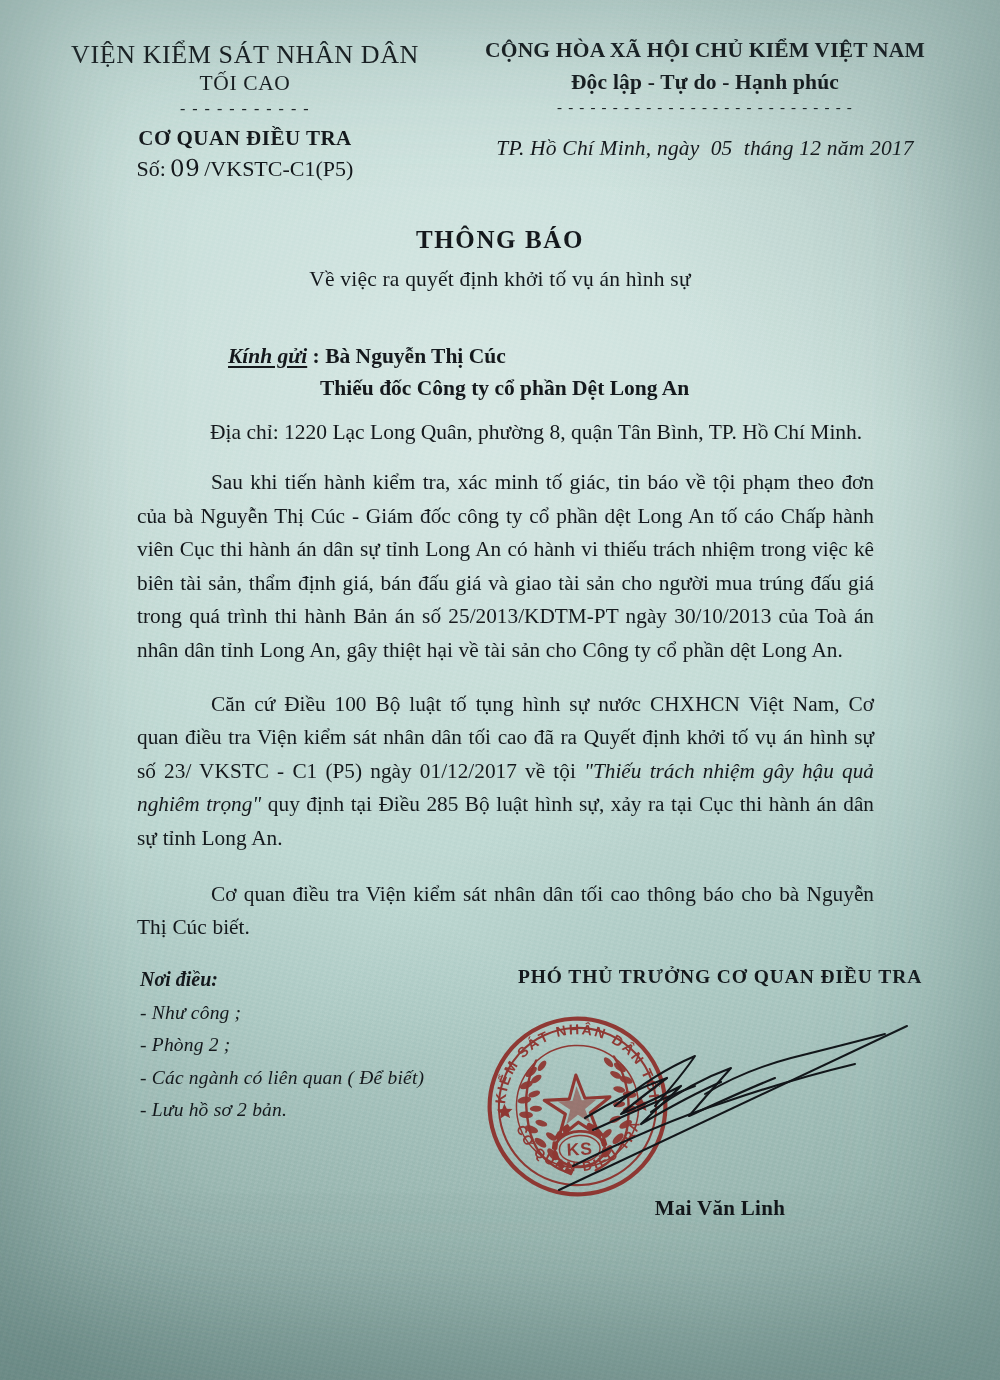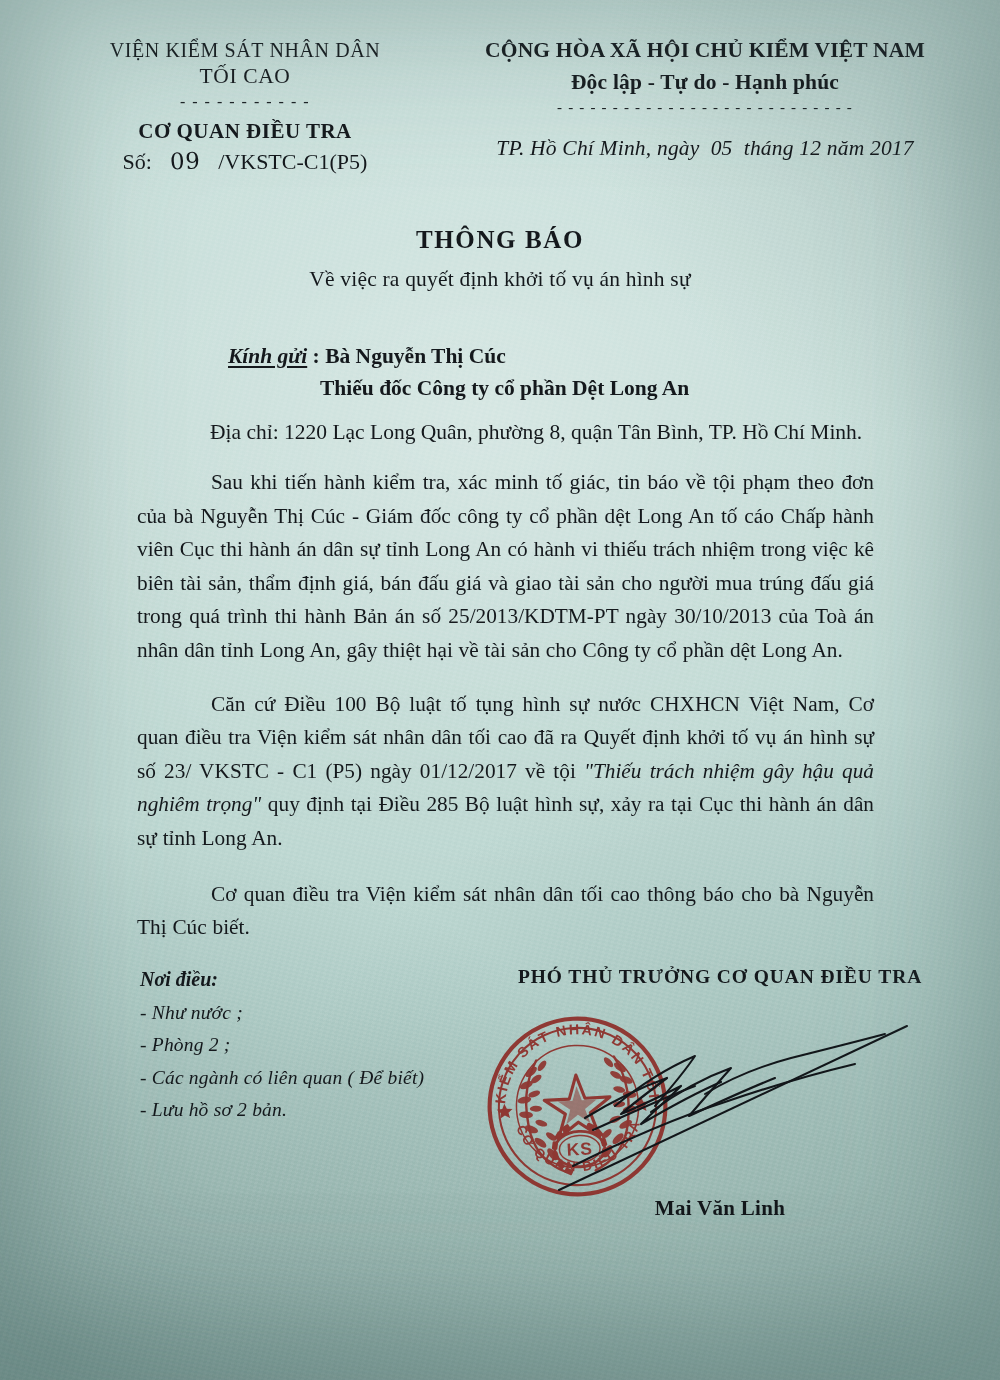--- a/index.html
+++ b/index.html
@@ -31,25 +31,25 @@
     position:absolute;inset:0;pointer-events:none;
     box-shadow:inset 0 0 140px 40px rgba(80,112,108,0.28),
                inset 0 -60px 120px 0 rgba(70,100,96,0.30);
   }
   .sheet{position:absolute;inset:0;}
 
   
   .hdr{position:absolute;top:38px;left:0;width:100%;display:flex;}
   .hdr-left{width:430px;text-align:center;padding-left:30px;}
   .hdr-right{flex:1;text-align:center;padding-right:50px;}
-  .agency1{font-size:20px;letter-spacing:.6px;line-height:1.28;}
+  .agency1{font-size:26px;letter-spacing:.6px;line-height:1.28;}
   .agency2{font-size:21.5px;letter-spacing:.6px;}
   .dashes{font-size:16px;letter-spacing:1.5px;margin-top:4px;color:#1b2024;}
   .org{font-weight:bold;font-size:21px;letter-spacing:.5px;margin-top:8px;}
-  .sonum{font-size:22px;margin-top:4px;display:flex;justify-content:center;align-items:baseline;gap:18px;white-space:pre;}
+  .sonum{font-size:22px;margin-top:4px;display:flex;justify-content:center;align-items:baseline;gap:4px;white-space:pre;}
   .sonum .hand{
     font-family:"DejaVu Serif",serif;font-size:23px;
     letter-spacing:.5px;transform:rotate(-2deg);display:inline-block;
   }
   .natname{font-weight:bold;font-size:21.5px;letter-spacing:.2px;}
   .motto{font-weight:bold;font-size:21.5px;margin-top:7px;letter-spacing:.2px;}
   .dashes-long{font-size:15px;letter-spacing:1.2px;margin-top:4px;}
   .place{
     font-style:italic;font-size:21.5px;margin-top:20px;
     white-space:pre;letter-spacing:.2px;
@@ -136,21 +136,21 @@
   <div class="addr">Địa chỉ: 1220 Lạc Long Quân, phường 8, quận Tân Bình, TP. Hồ Chí Minh.</div>
 
   <div class="body">
     <div class="para">Sau khi tiến hành kiểm tra, xác minh tố giác, tin báo về tội phạm theo đơn của bà Nguyễn Thị Cúc - Giám đốc công ty cổ phần dệt Long An tố cáo Chấp hành viên Cục thi hành án dân sự tỉnh Long An có hành vi thiếu trách nhiệm trong việc kê biên tài sản, thẩm định giá, bán đấu giá và giao tài sản cho người mua trúng đấu giá trong quá trình thi hành Bản án số 25/2013/KDTM-PT ngày 30/10/2013 của Toà án nhân dân tỉnh Long An, gây thiệt hại về tài sản cho Công ty cổ phần dệt Long An.</div>
     <div class="para p2"><span>Căn cứ Điều 100 Bộ luật tố tụng hình sự nước CHXHCN Việt Nam, Cơ quan điều tra Viện kiểm sát nhân dân tối cao đã ra Quyết định khởi tố vụ án hình sự số 23/ VKSTC - C1 (P5)  ngày 01/12/2017 về tội  </span><span class="it">"Thiếu trách nhiệm gây hậu quả nghiêm trọng"</span><span> quy định tại Điều 285 Bộ luật hình sự, xảy ra tại Cục thi hành án dân sự tỉnh Long An.</span></div>
     <div class="para">Cơ quan điều tra Viện kiểm sát nhân dân tối cao thông báo cho bà Nguyễn Thị Cúc biết.</div>
   </div>
 
   <div class="noi-nhan">
     <div class="nn-title">Nơi điều:</div>
-    <div class="nn-item">- Như nước ;</div>
+    <div class="nn-item">- Như công ;</div>
     <div class="nn-item">- Phòng 2 ;</div>
     <div class="nn-item">- Các ngành có liên quan ( Để biết)</div>
     <div class="nn-item">- Lưu hồ sơ 2 bản.</div>
   </div>
 
   <div class="sign">
     <div class="sign-title">PHÓ THỦ TRƯỞNG CƠ QUAN ĐIỀU TRA</div>
     <div class="sign-name">Mai Văn Linh</div>
   </div>
 

